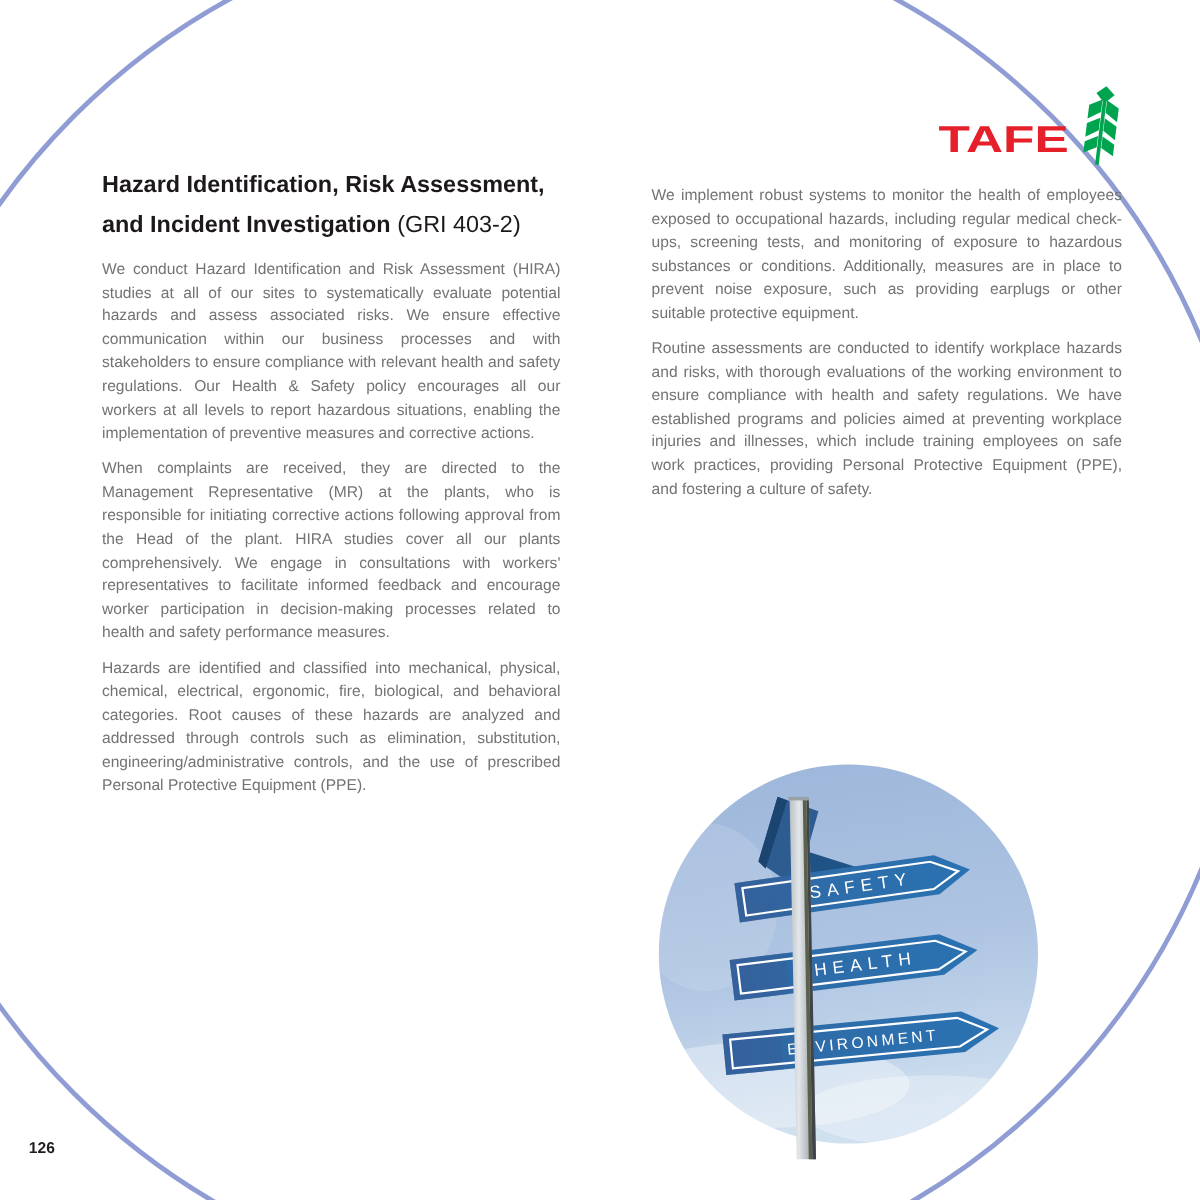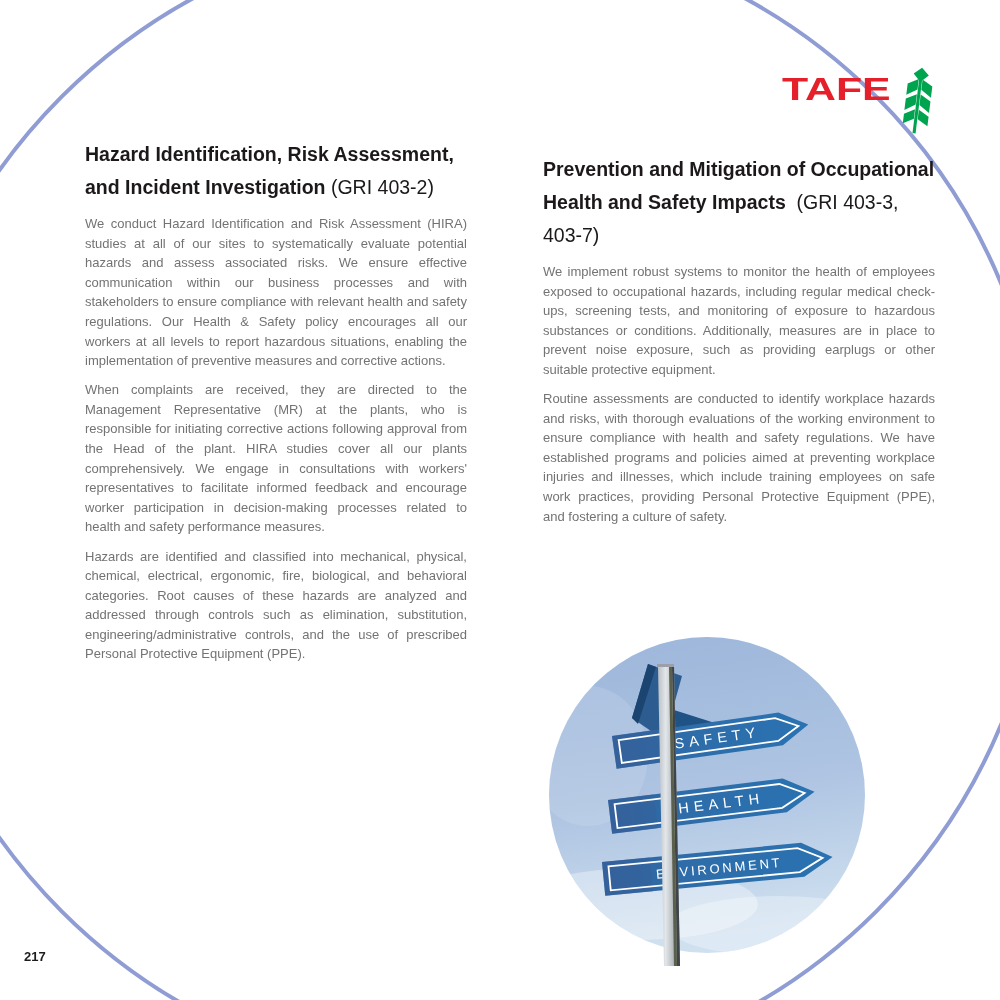--- a/index.html
+++ b/index.html
@@ -9,21 +9,21 @@
     font-family:"Liberation Sans",sans-serif;
     -webkit-font-smoothing:antialiased;
   }
   .decor-circle{
     position:absolute;left:-109px;top:-74px;width:1156px;height:1156px;
     border:4px solid #8f9dd4;border-radius:50%;box-sizing:border-box;
     pointer-events:none;
   }
   .brand{
     position:absolute;left:782px;top:66px;height:74px;
-    display:flex;align-items:flex-start;gap:8px;
+    display:flex;align-items:flex-end;gap:8px;
   }
   .wordmark{
     color:#e6202a;font-weight:700;font-size:42px;letter-spacing:0px;
     transform:scale(1.02,0.74);transform-origin:left center;
     font-family:"Liberation Sans",sans-serif;white-space:nowrap;
   }
   .col{position:absolute;color:#211d1e;}
   .col-left{left:85px;top:138px;width:382px;}
   .col-right{left:543px;top:153px;width:392px;}
   h2{
@@ -67,21 +67,20 @@
 </div>
 
 <div class="col col-left">
   <h2><span>Hazard Identification, Risk Assessment, and Incident Investigation</span> <span class="gri">(GRI 403-2)</span></h2>
   <p>We conduct Hazard Identification and Risk Assessment (HIRA) studies at all of our sites to systematically evaluate potential hazards and assess associated risks. We ensure effective communication within our business processes and with stakeholders to ensure compliance with relevant health and safety regulations. Our Health &amp; Safety policy encourages all our workers at all levels to report hazardous situations, enabling the implementation of preventive measures and corrective actions.</p>
   <p>When complaints are received, they are directed to the Management Representative (MR) at the plants, who is responsible for initiating corrective actions following approval from the Head of the plant. HIRA studies cover all our plants comprehensively. We engage in consultations with workers' representatives to facilitate informed feedback and encourage worker participation in decision-making processes related to health and safety performance measures.</p>
   <p>Hazards are identified and classified into mechanical, physical, chemical, electrical, ergonomic, fire, biological, and behavioral categories. Root causes of these hazards are analyzed and addressed through controls such as elimination, substitution, engineering/administrative controls, and the use of prescribed Personal Protective Equipment (PPE).</p>
 </div>
 
 <div class="col col-right">
-  <h2><span>Prevention and Mitigation of Occupational Health and Safety Impacts</span>&nbsp; <span class="gri">(GRI 403-3, 403-7)</span></h2>
   <p>We implement robust systems to monitor the health of employees exposed to occupational hazards, including regular medical check-ups, screening tests, and monitoring of exposure to hazardous substances or conditions. Additionally, measures are in place to prevent noise exposure, such as providing earplugs or other suitable protective equipment.</p>
   <p>Routine assessments are conducted to identify workplace hazards and risks, with thorough evaluations of the working environment to ensure compliance with health and safety regulations. We have established programs and policies aimed at preventing workplace injuries and illnesses, which include training employees on safe work practices, providing Personal Protective Equipment (PPE), and fostering a culture of safety.</p>
 </div>
 
 <div class="photo">
   <svg width="318" height="346" viewBox="0 0 318 346">
     <defs>
       <clipPath id="circleClip">
           <circle cx="159" cy="159" r="158"></circle>
         </clipPath>
@@ -137,13 +136,13 @@
 
     <g>
       <polygon points="110,30 126,30 132,330 116,330" fill="url(#poleGrad)"></polygon>
       <polygon points="124,30 126,30 132,330 129,330" fill="#3e4449"></polygon>
       <polygon points="121,30 124,30 129,330 126,330" fill="#5a604b"></polygon>
       <rect x="109" y="28" width="17" height="3" fill="#9aa0a5"></rect>
     </g>
   </svg>
 </div>
 
-<div class="pagenum">217</div>
+<div class="pagenum">126</div>
 
 </body></html>

